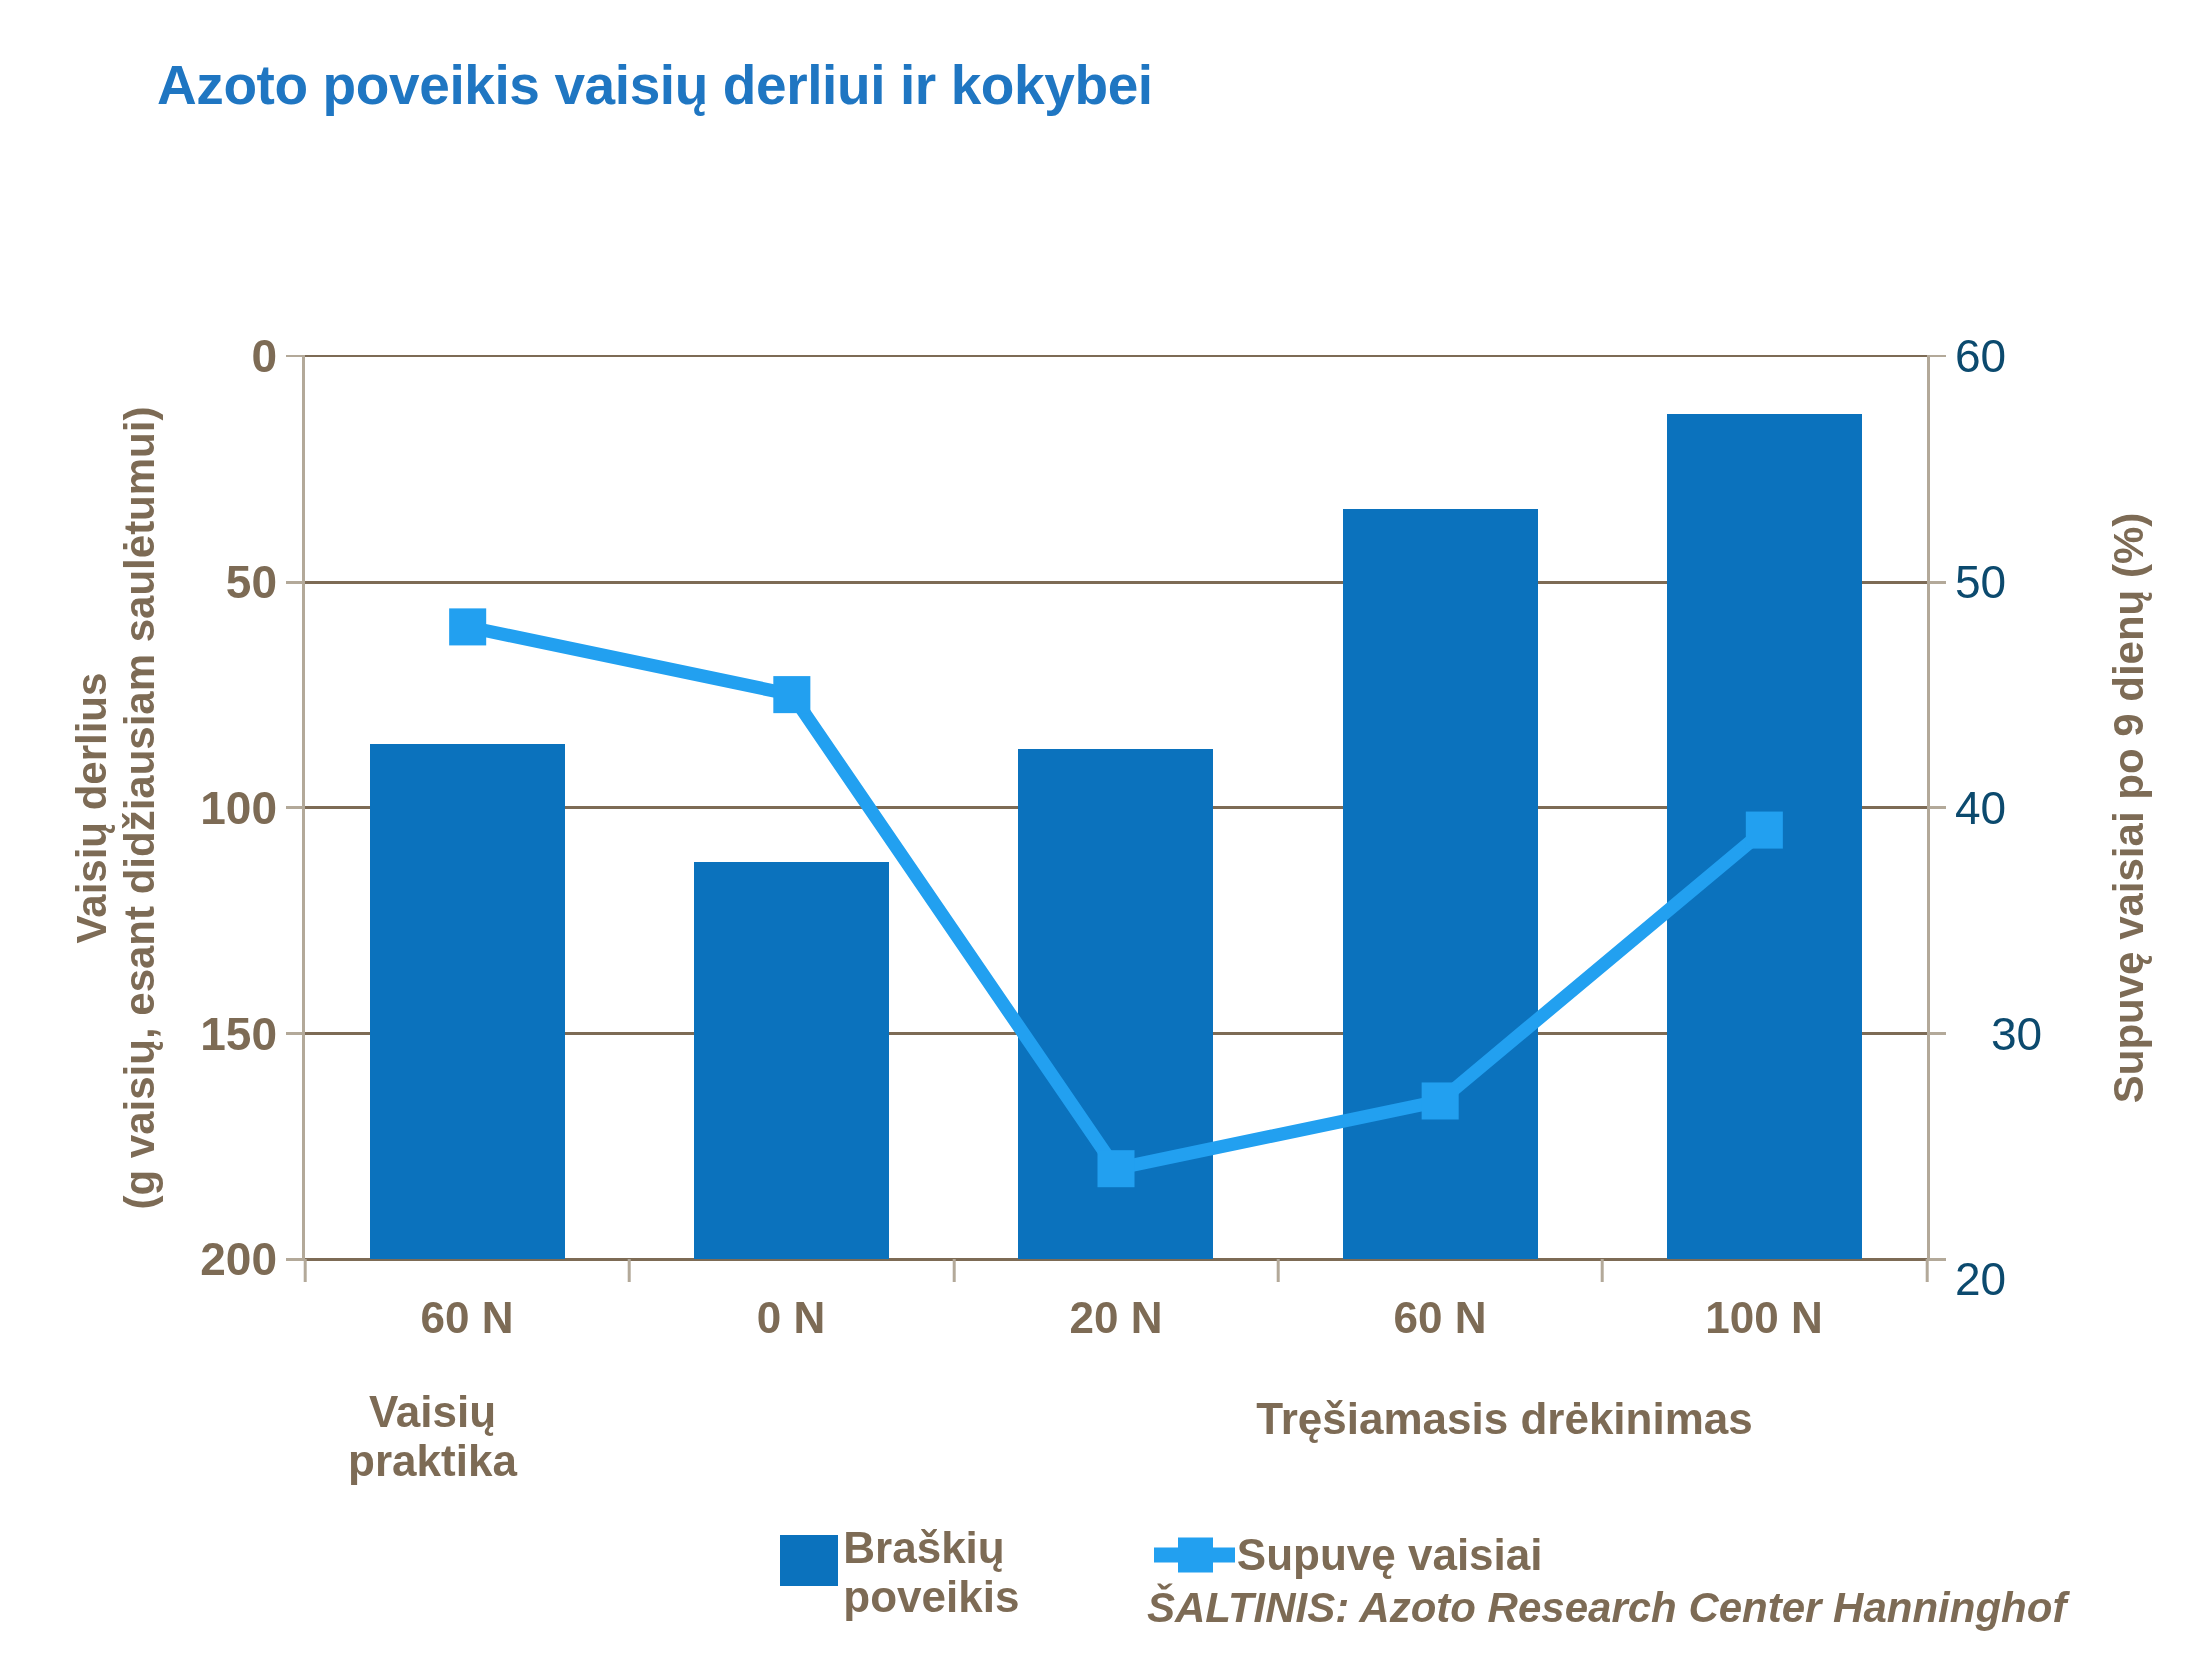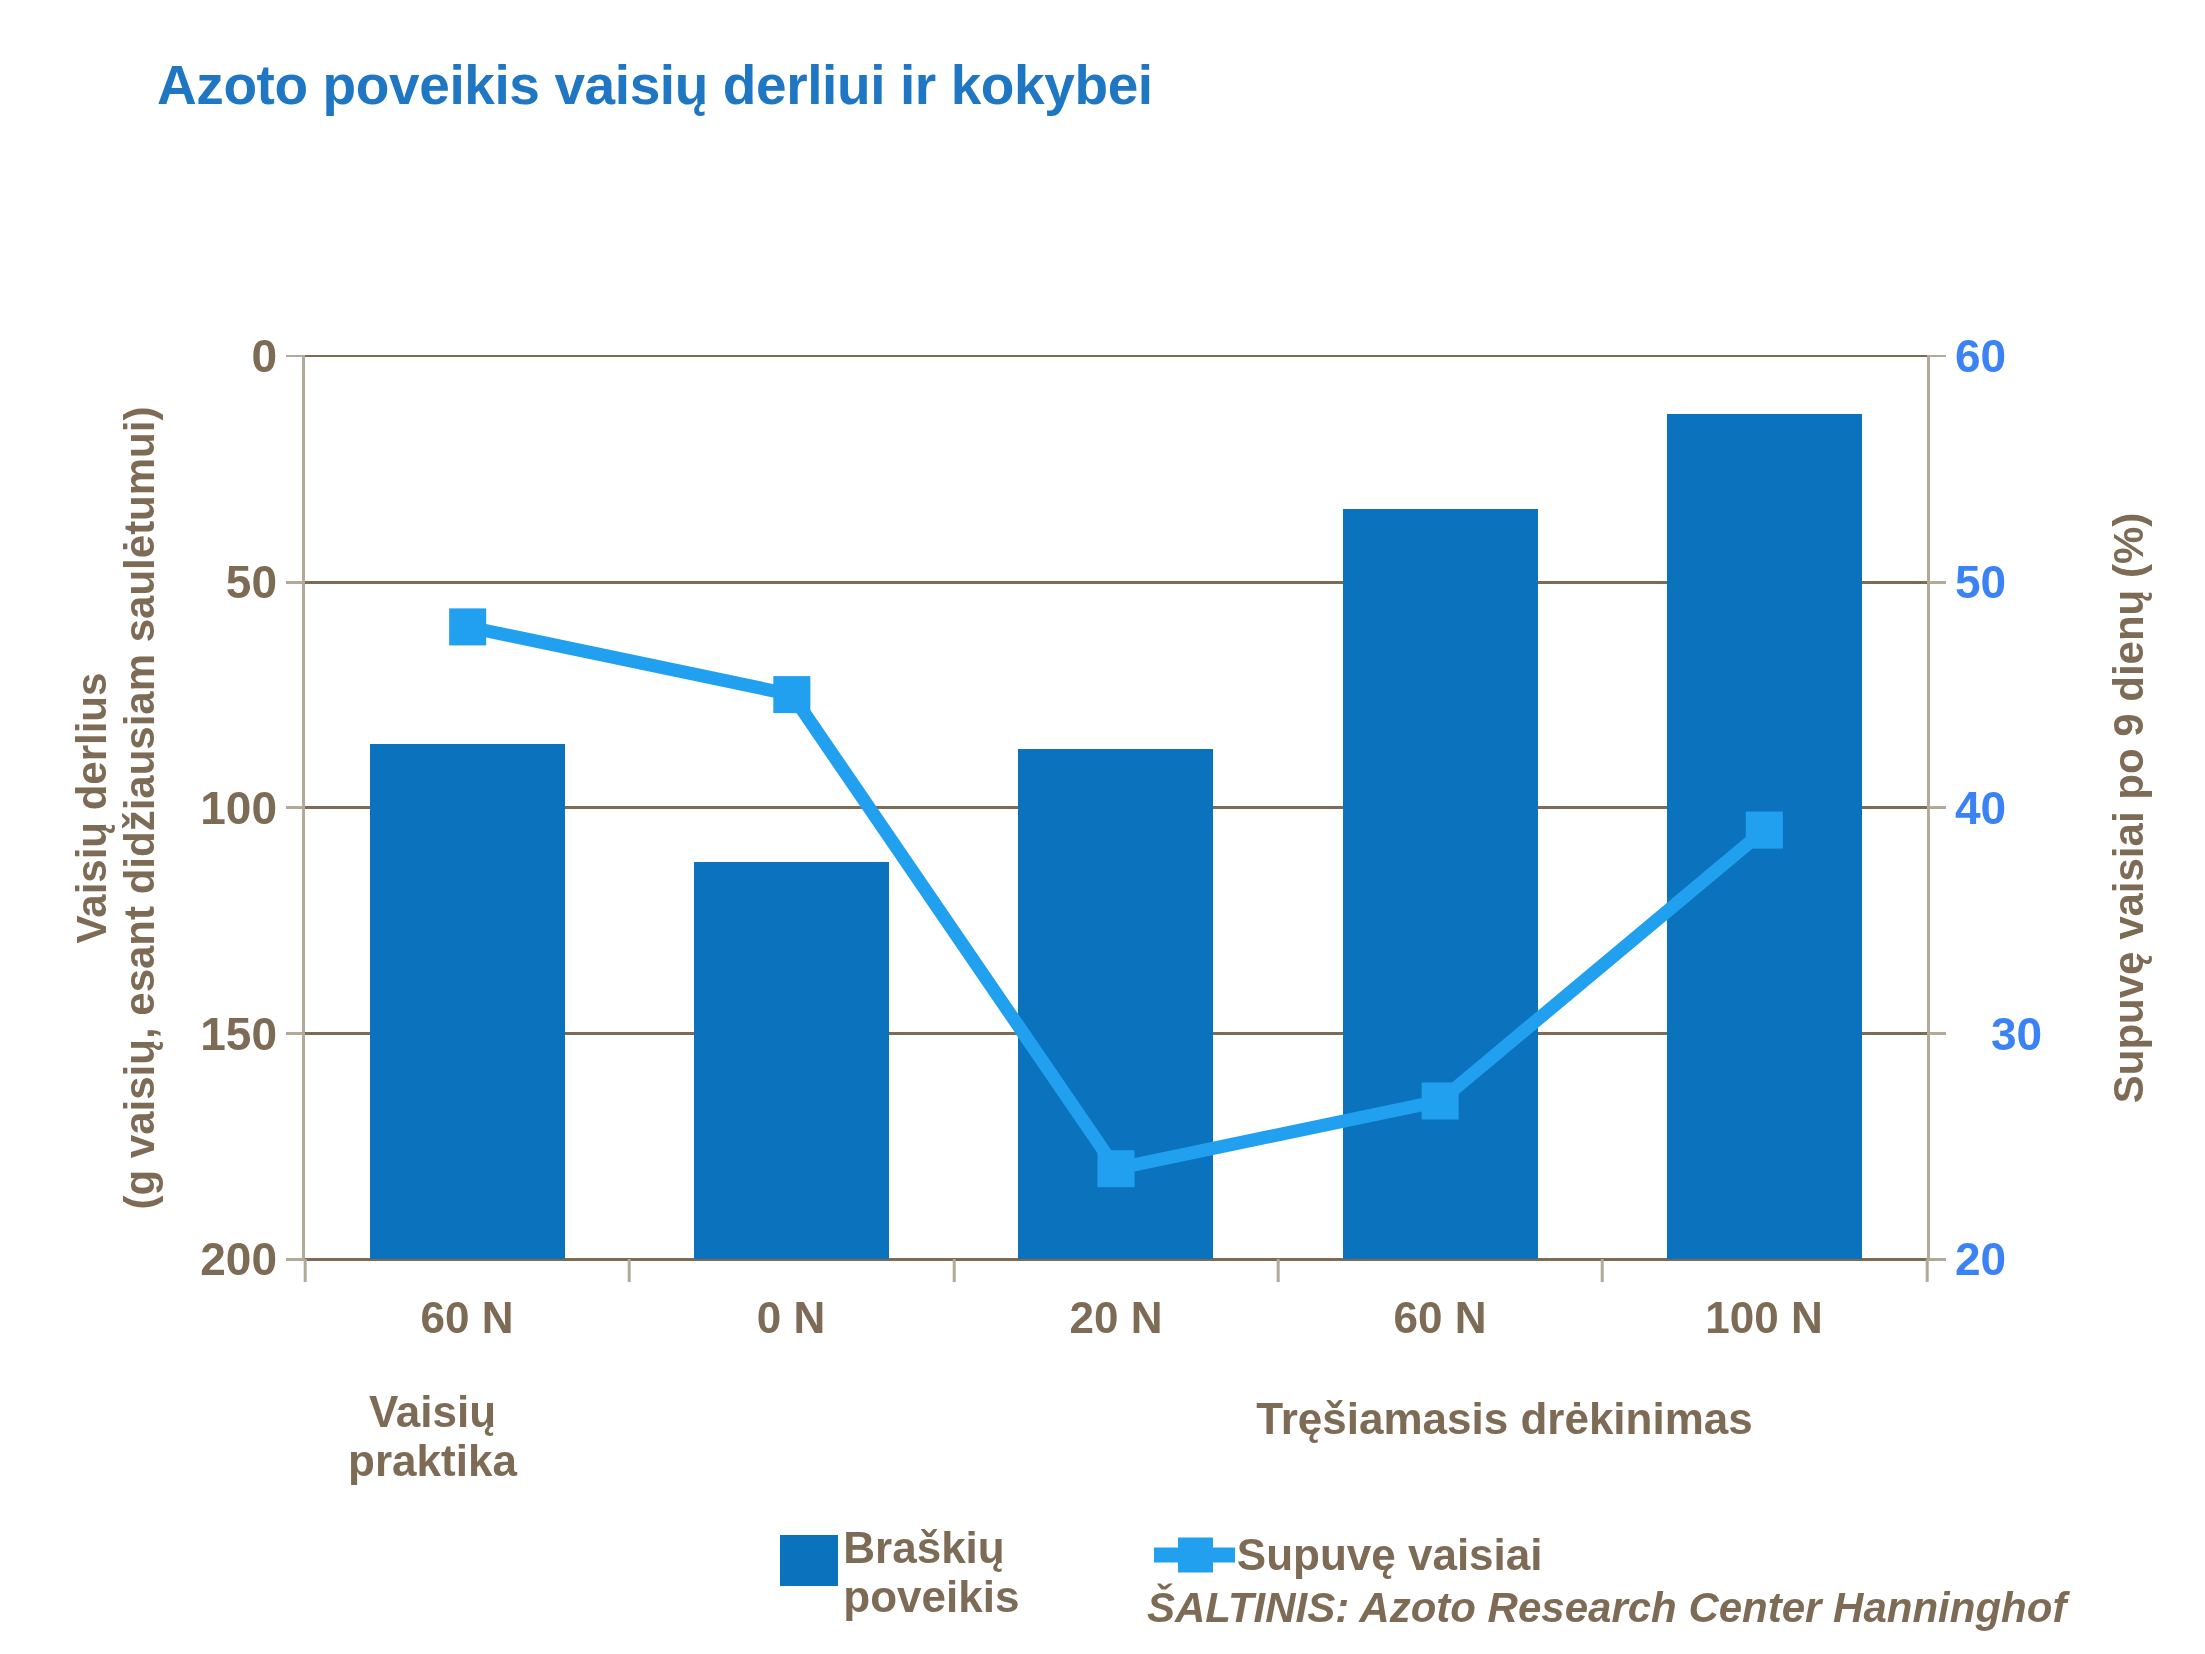--- a/index.html
+++ b/index.html
@@ -23,21 +23,21 @@
   .tick-left{position:absolute;right:100%;width:19.4px;height:2.6px;background:#b3a999;}
   .tick-right{position:absolute;left:100%;width:19.4px;height:2.6px;background:#b3a999;}
   .ylabel-left{
     position:absolute;right:calc(100% + 28px);
     transform:translateY(-50%);
     font-size:46px;font-weight:bold;color:#7d6b55;white-space:nowrap;
   }
   .ylabel-right{
     position:absolute;left:calc(100% + 28px);
     transform:translateY(-50%);
-    font-size:46px;font-weight:bold;color:#3b82f6;white-space:nowrap;
+    font-size:46px;font-weight:normal;color:#0c4a6e;white-space:nowrap;
   }
   
   .bar{position:absolute;bottom:0;background:#0b72bd;}
   
   .xtick{position:absolute;top:100%;width:2.6px;height:23px;background:#b3a999;
          transform:translateX(-50%);}
   .xlabel{
     position:absolute;top:calc(100% + 34px);transform:translateX(-50%);
     font-size:44px;font-weight:bold;color:#7d6b55;white-space:nowrap;
   }
@@ -134,21 +134,21 @@
       <div class="ylabel-left" style="top: 0px;">0</div>
       <div class="tick-right" style="top: -1.3px;"></div>
       <div class="ylabel-right" style="top: 0px;">60</div>
       <div class="tick-right" style="top: 225px;"></div>
       <div class="ylabel-right" style="top: 226px;">50</div>
       <div class="tick-right" style="top: 450px;"></div>
       <div class="ylabel-right" style="top: 452px;">40</div>
       <div class="tick-right" style="top: 676px;"></div>
       <div class="ylabel-right" style="top: 678px; margin-left: 36px;">30</div>
       <div class="tick-right" style="top: 902px;"></div>
-      <div class="ylabel-right" style="top: 903px; text-align: center;">20</div>
+      <div class="ylabel-right" style="top: 923px; text-align: center;">20</div>
     </div>
   <div id="bars-layer">
       <div class="bar" style="left: 65px; width: 195px; height: 515px; background: rgb(11, 114, 189);"></div>
       <div class="bar" style="left: 389px; width: 195px; height: 397px; background: rgb(11, 114, 189);"></div>
       <div class="bar" style="left: 713px; width: 195px; height: 510px; background: rgb(11, 114, 189);"></div>
       <div class="bar" style="left: 1038px; width: 195px; height: 750px; background: rgb(11, 114, 189);"></div>
       <div class="bar" style="left: 1362px; width: 195px; height: 845px; background: rgb(11, 114, 189);"></div>
     </div>
   <svg id="line-layer" width="1622" height="903" viewBox="0 0 1838 1024" style="position:absolute;left:0;top:0;">
       <polyline points="183.8,307.20000000000005 551.4000000000001,384 919,921.6 1286.6000000000001,844.8 1654.2,537.6" fill="none" stroke="#22a0f0" stroke-width="15"></polyline>

